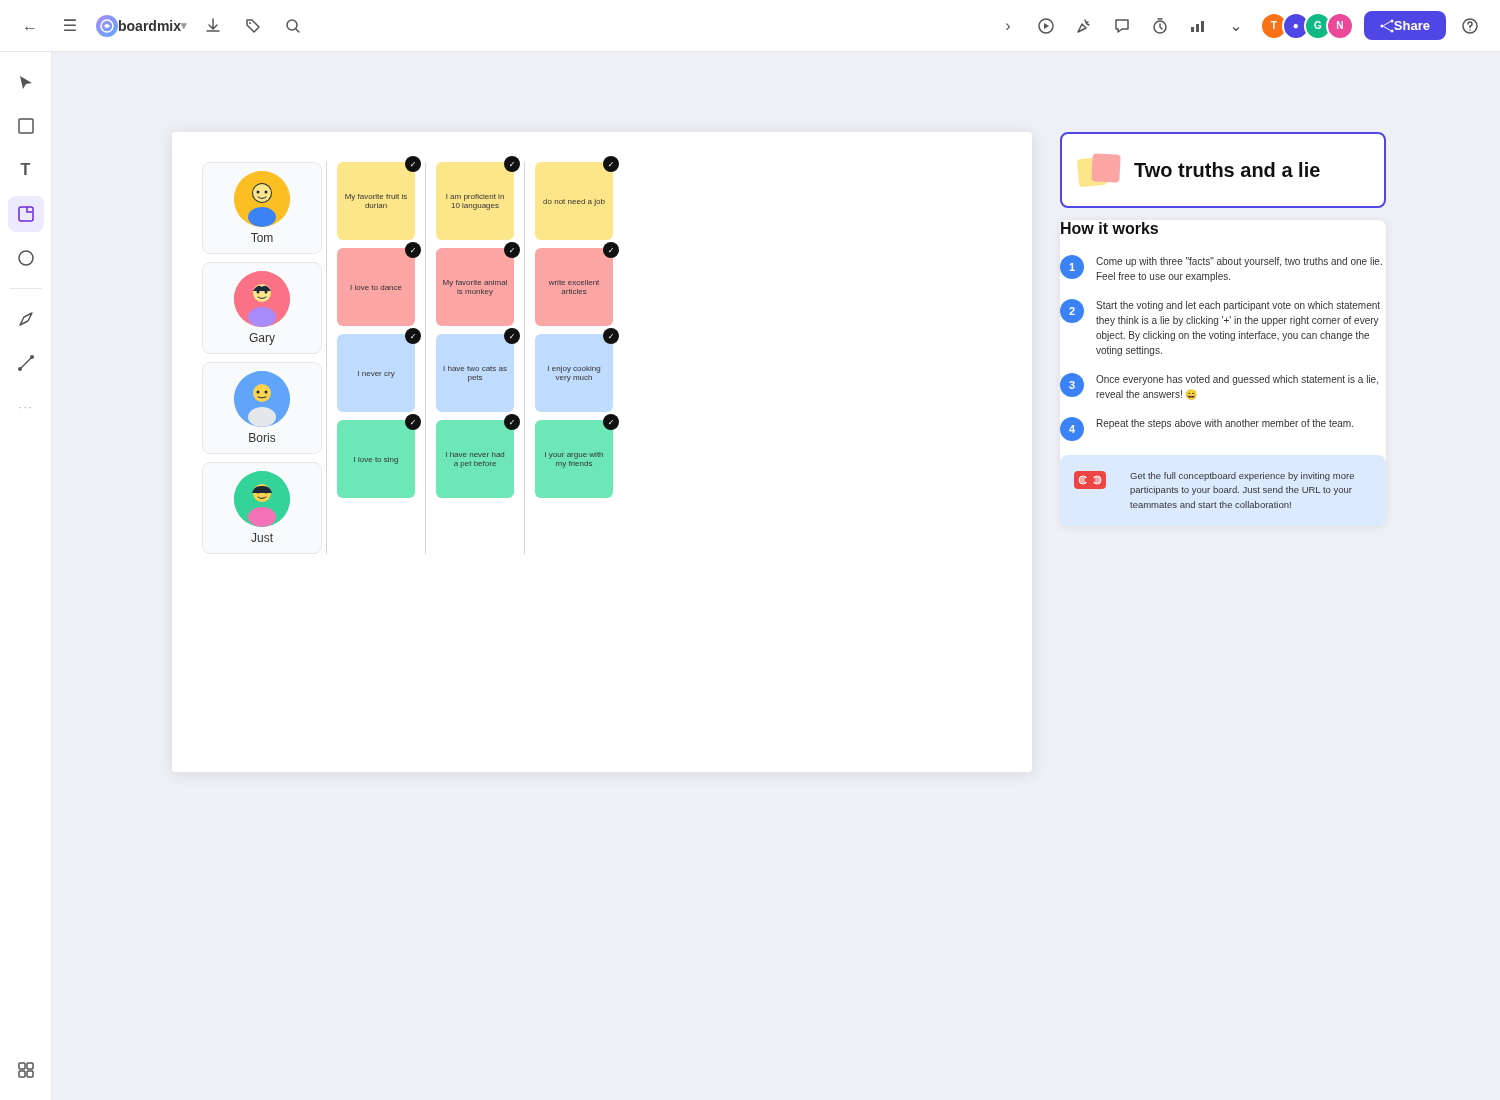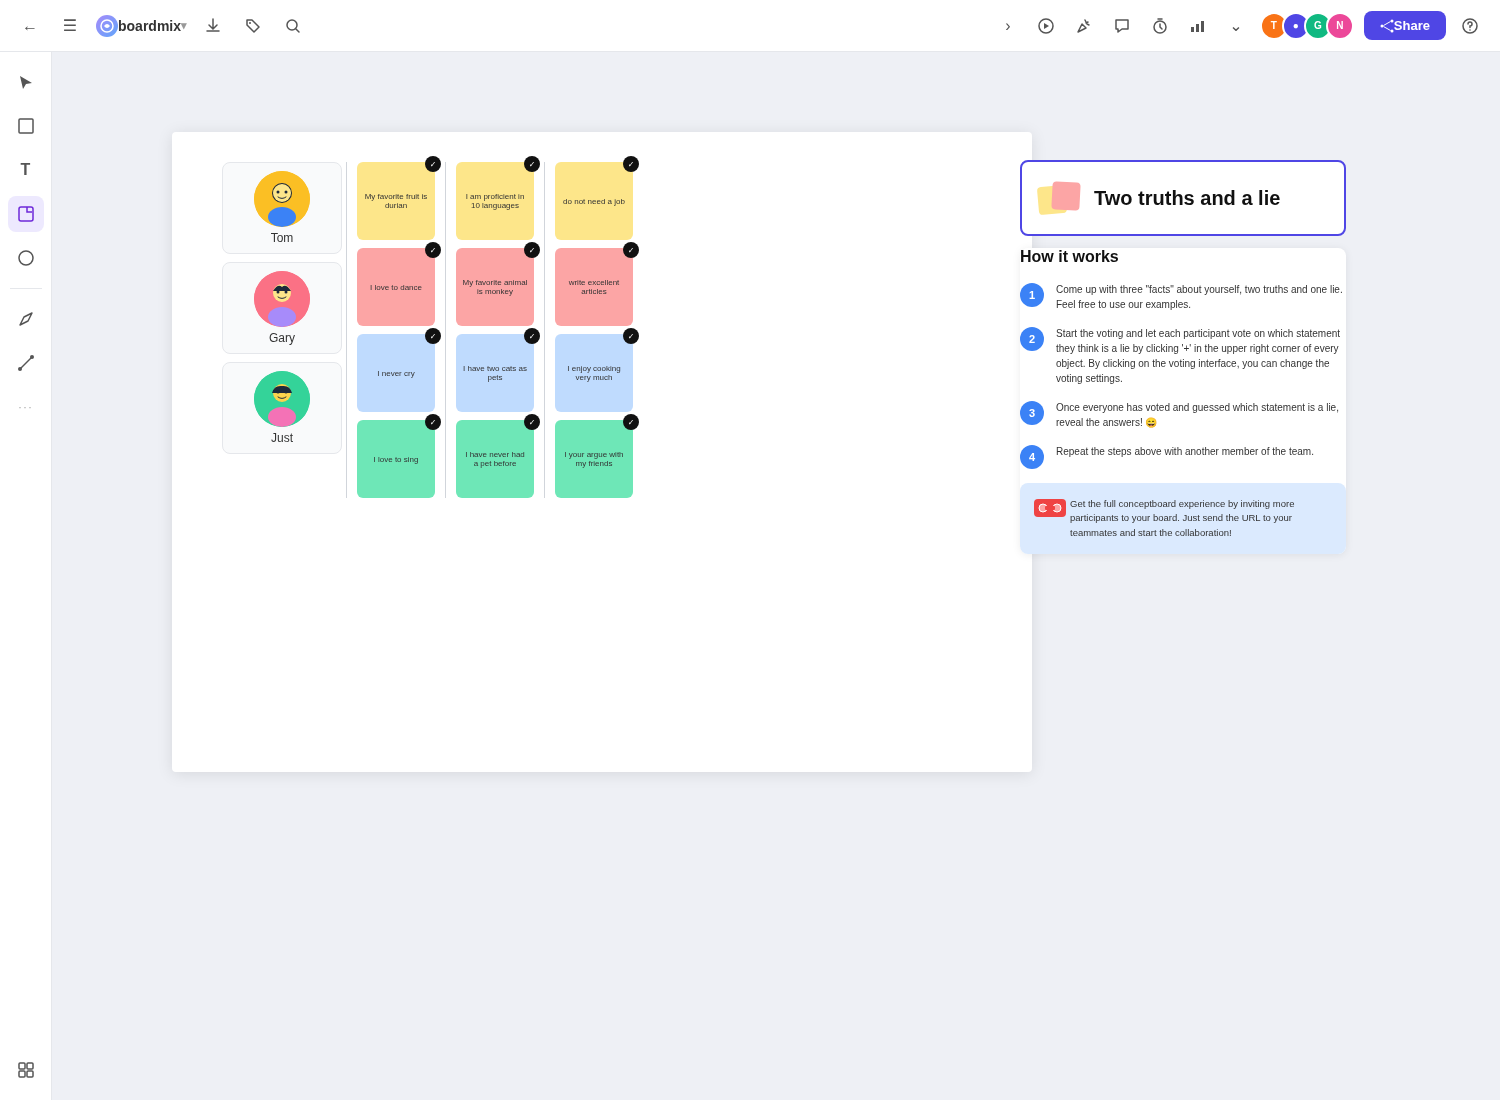--- a/index.html
+++ b/index.html
@@ -220,23 +220,22 @@
 
     .note-cell {
       display: flex;
       align-items: center;
       justify-content: center;
     }
 
     
     .right-panel {
       position: absolute;
-      top: 80px; left: 968px;
+      top: 80px; left: 1008px;
       width: 326px;
-      margin-top: 28px;
     }
 
     
     .title-card {
       background: #fff;
       border: 2px solid #4f46e5;
       border-radius: 8px;
       padding: 16px;
       display: flex;
       align-items: center;
@@ -305,21 +304,21 @@
       line-height: 1.5;
     }
 
     
     .promo-banner {
       background: #dbeafe;
       border-radius: 8px;
       padding: 14px;
       display: flex;
       align-items: flex-start;
-      gap: 4px;
+      gap: 24px;
       margin-top: 14px;
     }
     .promo-icon {
       width: 32px; height: 18px;
       background: #ef4444;
       border-radius: 4px;
       display: flex; align-items: center; justify-content: center;
       font-size: 12px;
       flex-shrink: 0;
       margin-top: 2px;
@@ -335,21 +334,20 @@
       display: flex;
       gap: 0;
     }
     .grid-col {
       display: flex;
       flex-direction: column;
       gap: 8px;
     }
     .grid-col.people-col {
       width: 120px;
-      margin-left: 20px;
     }
     .grid-col.note-col {
       width: 90px;
       align-items: center;
     }
     .col-sep {
       width: 1px;
       background: #d1d5db;
       margin: 0 4px;
     }
@@ -530,20 +528,33 @@
                 <circle cx="28" cy="22" r="9" fill="#fde68a"></circle>
                 <path d="M19 20 Q24 12 28 16 Q32 12 37 20" fill="#1e293b"></path>
                 <circle cx="24" cy="21" r="1.5" fill="#1e293b"></circle>
                 <circle cx="32" cy="21" r="1.5" fill="#1e293b"></circle>
                 <path d="M24 26 Q28 29 32 26" stroke="#1e293b" stroke-width="1" fill="none" stroke-linecap="round"></path>
               </svg>
             </div>
             <span class="person-name">Gary</span>
           </div>
 
+          <div class="person-card">
+            <div class="person-avatar avatar-boris">
+              <svg width="56" height="56" viewBox="0 0 56 56">
+                <circle cx="28" cy="28" r="28" fill="#60a5fa"></circle>
+                <ellipse cx="28" cy="46" rx="14" ry="10" fill="#e5e7eb"></ellipse>
+                <circle cx="28" cy="22" r="9" fill="#fcd34d"></circle>
+                <circle cx="24" cy="21" r="1.5" fill="#1e293b"></circle>
+                <circle cx="32" cy="21" r="1.5" fill="#1e293b"></circle>
+                <path d="M24 26 Q28 28 32 26" stroke="#1e293b" stroke-width="1" fill="none" stroke-linecap="round"></path>
+              </svg>
+            </div>
+            <span class="person-name">Boris</span>
+          </div>
 
           <div class="person-card">
             <div class="person-avatar avatar-nancy">
               <svg width="56" height="56" viewBox="0 0 56 56">
                 <circle cx="28" cy="28" r="28" fill="#34d399"></circle>
                 <ellipse cx="28" cy="46" rx="14" ry="10" fill="#f472b6"></ellipse>
                 <circle cx="28" cy="22" r="9" fill="#fcd34d"></circle>
                 <path d="M18 22 Q20 14 28 15 Q36 14 38 22" fill="#1e293b"></path>
                 <circle cx="24" cy="21" r="1.5" fill="#1e293b"></circle>
                 <circle cx="32" cy="21" r="1.5" fill="#1e293b"></circle>

